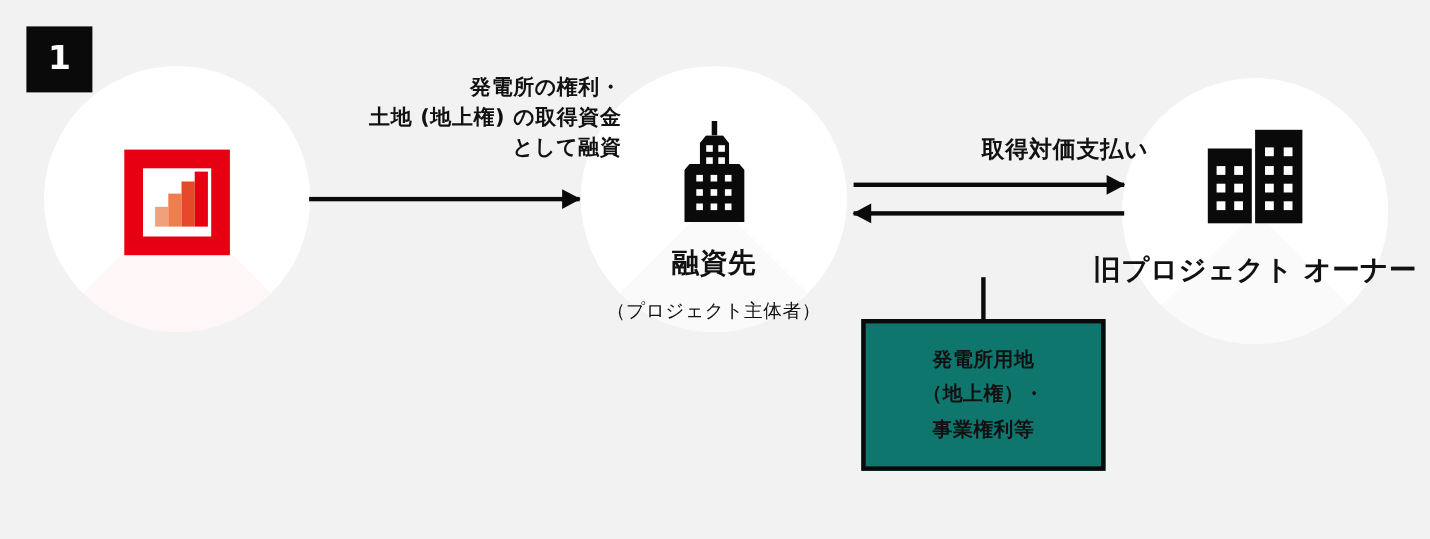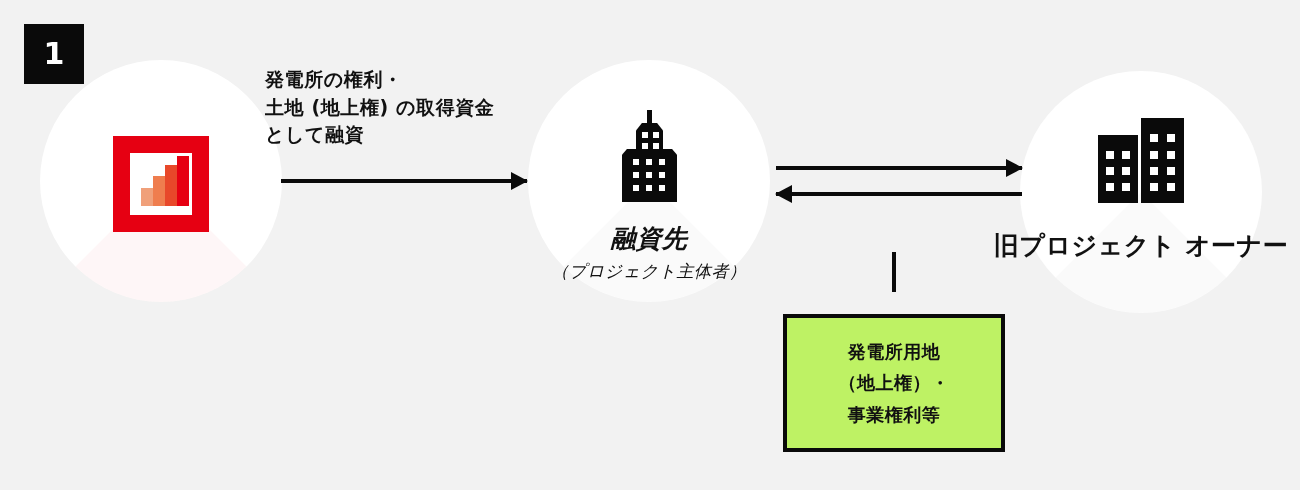--- a/index.html
+++ b/index.html
@@ -88,27 +88,27 @@
     font-size: 25px;
     font-weight: 700;
     letter-spacing: 0.5px;
     white-space: nowrap;
   }
   .node-title.two-line { white-space: normal; }
   .node-subtitle {
     font-size: 17px;
     font-weight: 400;
     letter-spacing: 0.5px;
-    margin-top: 4px;
+    margin-top: 16px;
     white-space: nowrap;
   }
 
   
   #node-borrower-source { left: 40px;  top: 60px; }
-  #node-lendee         { left: 528px; top: 60px; font-style: italic; }
+  #node-lendee         { left: 528px; top: 60px; }
   #node-old-owner      { left: 1020px;top: 71px; }
 
   
   .chart-icon {
     position: relative;
     width: 96px;
     height: 96px;
     box-sizing: border-box;
     border: 17px solid #e60012;
     background: #ffffff;
@@ -210,38 +210,37 @@
     border-left: 17px solid #0a0a0a;
   }
   .arrow.left .head {
     left: -1px;
     border-right: 17px solid #0a0a0a;
   }
 
   
   .flow-label {
     position: absolute;
-    text-align: left;
+    text-align: right;
     font-weight: 700;
     line-height: 1.45;
     letter-spacing: 0.6px;
     white-space: pre-line;
   }
 
   
   .asset-box {
     position: absolute;
     box-sizing: border-box;
     border: 4px solid #0a0a0a;
-    background: #bef264;
+    background: #0f766e;
     display: flex;
     align-items: center;
     justify-content: center;
     text-align: center;
-    margin-top: 24px;
   }
   .asset-box .asset-text {
     font-size: 18px;
     font-weight: 700;
     line-height: 1.75;
     letter-spacing: 0.5px;
     white-space: pre-line;
   }
   .connector {
     position: absolute;
@@ -328,20 +327,21 @@
   </div>
 
   <div class="flow-label" style="left:265px;top:66px;width:300px;font-size:19px;">発電所の権利・
 土地 (地上権) の取得資金
 として融資</div>
   <div class="arrow right" style="left:281px;top:181px;width:246px;">
     <span class="shaft"></span>
       <span class="head"></span>
   </div>
 
+  <div class="flow-label" style="left:744px;top:121px;width:300px;font-size:21px;">取得対価支払い</div>
   <div class="arrow right" style="left:776px;top:168px;width:246px;">
     <span class="shaft"></span>
       <span class="head"></span>
   </div>
 
   <div class="arrow left" style="left:776px;top:194px;width:246px;">
     <span class="shaft"></span>
       <span class="head"></span>
   </div>
 

